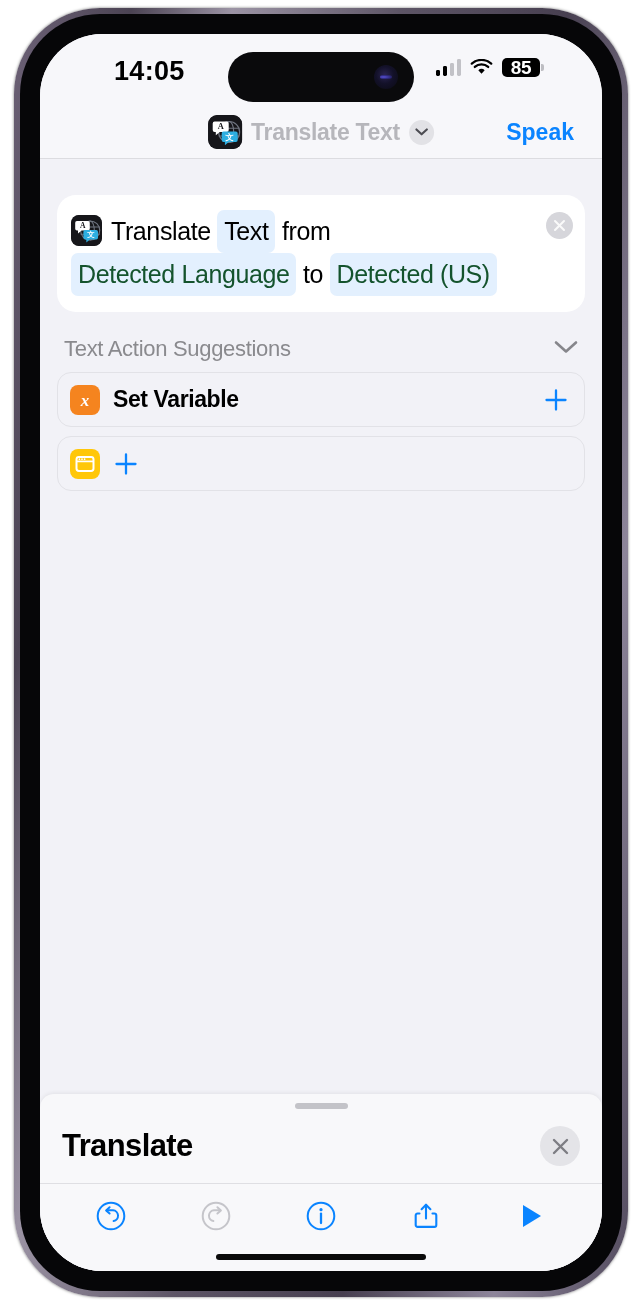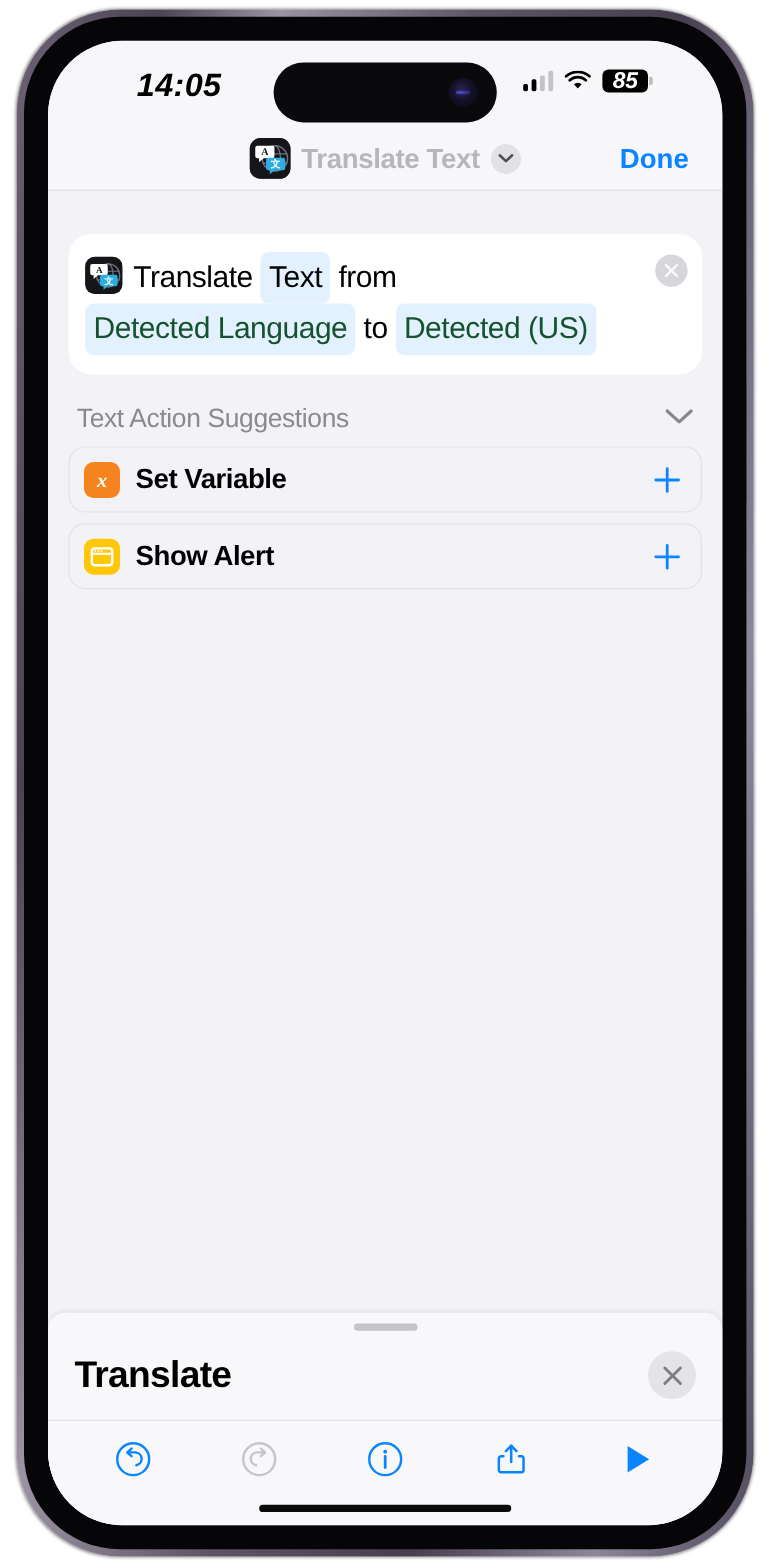--- a/index.html
+++ b/index.html
@@ -36,21 +36,20 @@
   .side-btn{ position:absolute; background:linear-gradient(180deg,#7b7287,#443d4d 35%,#6e657a 70%,#3b3443); border-radius:3px; }
   #silence-switch{ left:8px; top:175px; width:5px; height:34px; }
   #volume-up{ left:6px; top:256px; width:6px; height:68px; }
   #volume-down{ left:6px; top:344px; width:6px; height:68px; }
   #power-btn{ right:6px; top:300px; width:6px; height:112px; }
 
   
   #status-bar{
     position:absolute; left:0; top:0; width:100%; height:72px;
     background:#f7f7fa;
-    font-style:italic;
   }
   #status-time{
     position:absolute; left:74px; top:22px;
     font-size:27px; font-weight:700; letter-spacing:.3px; color:#000;
   }
   #dynamic-island{
     position:absolute; left:50%; transform:translateX(-50%); top:18px;
     width:186px; height:50px; border-radius:25px; background:#0a0a0c;
   }
   #camera-lens{
@@ -280,21 +279,21 @@
               <text x="21.6" y="24.5" font-family="'DejaVu Sans',sans-serif" font-size="8.2" font-weight="700" fill="#ffffff" text-anchor="middle">文</text>
             </svg>
           </div>
           <span id="nav-title">Translate Text</span>
           <span id="nav-chevron">
             <svg width="13" height="8" viewBox="0 0 13 8">
                 <path d="M1.3 1.4 L6.5 6.3 L11.7 1.4" stroke="#4c4c52" stroke-width="2.1" fill="none" stroke-linecap="round" stroke-linejoin="round"></path>
               </svg>
           </span>
         </div>
-        <button id="done-button">Done</button>
+        <button id="done-button">Speak</button>
       </div>
 
       <div id="content">
 
         <div id="action-card">
           <div id="action-phrase">
             <span id="action-icon">
               <svg viewBox="0 0 34 34" width="31" height="31">
                 <rect width="34" height="34" rx="9" fill="#16161a"></rect>
                 <circle cx="21" cy="17" r="10.5" fill="none" stroke="#6f7480" stroke-width="1.2"></circle>
@@ -340,21 +339,20 @@
         <div class="suggestion-row">
           <span class="sg-icon" style="background:#ffc709">
             <svg width="30" height="30" viewBox="0 0 30 30">
               <rect x="6.5" y="8" width="17" height="14" rx="2.4" fill="none" stroke="#fff" stroke-width="2"></rect>
               <path d="M6.5 12.4 h17" stroke="#fff" stroke-width="1.7"></path>
               <circle cx="9.4" cy="10.2" r=".85" fill="#fff"></circle>
                 <circle cx="12" cy="10.2" r=".85" fill="#fff"></circle>
                 <circle cx="14.6" cy="10.2" r=".85" fill="#fff"></circle>
             </svg>
           </span>
-          <span class="sg-label">Show Alert</span>
           <span class="sg-add">
             <svg width="26" height="26" viewBox="0 0 26 26">
                 <path d="M13 3.5 V22.5 M3.5 13 H22.5" stroke="#0a84ff" stroke-width="2.3" stroke-linecap="round"></path>
               </svg>
           </span>
         </div>
 
 
         <div id="bottom-sheet">
           <div id="sheet-grabber"></div>

